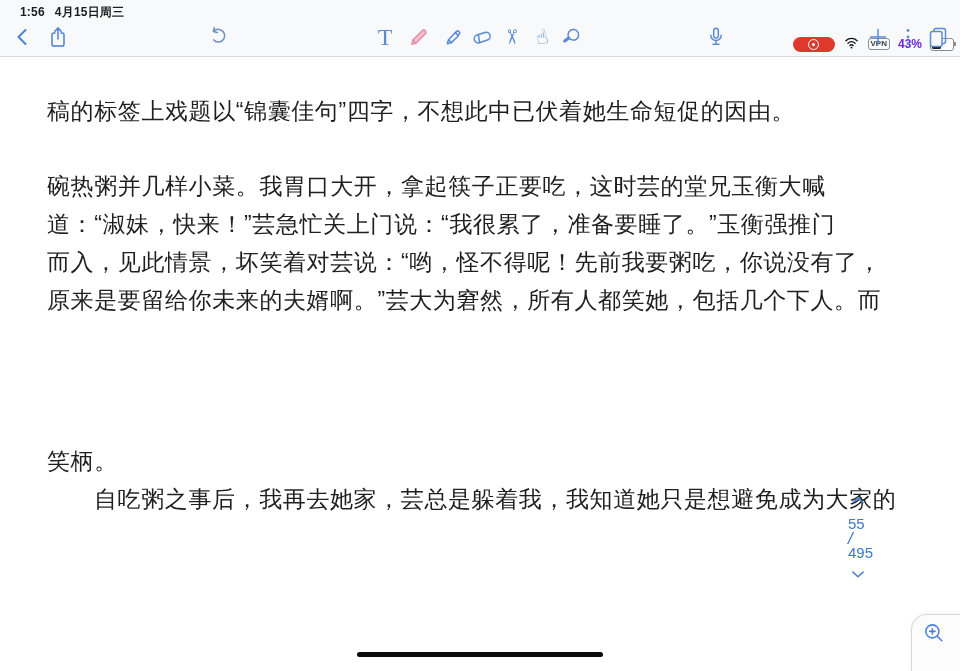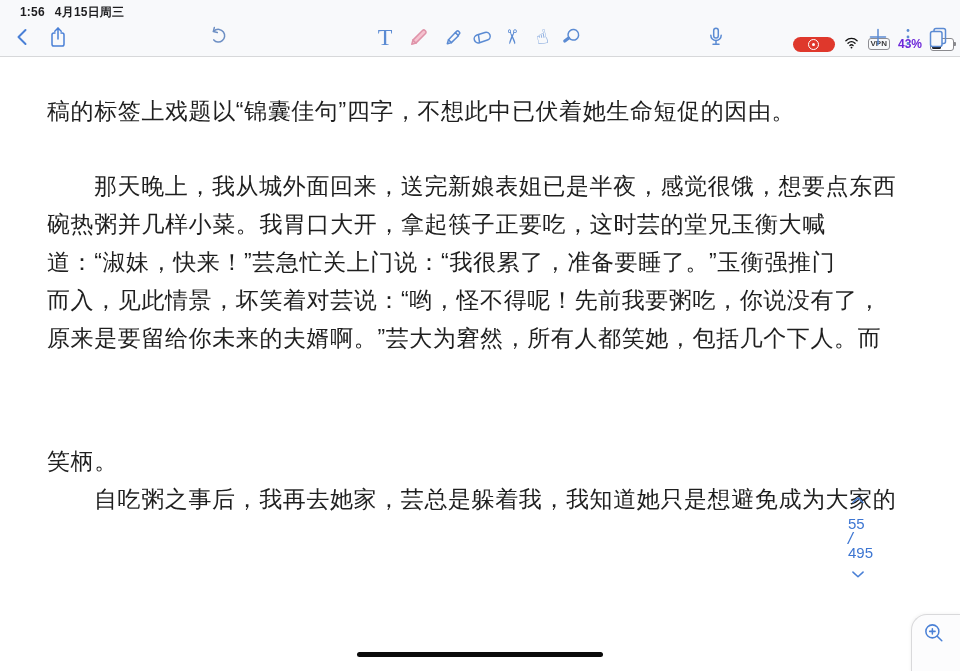--- a/index.html
+++ b/index.html
@@ -180,21 +180,20 @@
         <rect x="4.5" y="6.5" width="11.5" height="15" rx="2" fill="#f8f9fb"></rect>
       </svg>
     </div>
   </div>
 
   <div class="page-text">
     <div class="para" style="top:92px">
       <div class="line">稿的标签上戏题以“锦囊佳句”四字，不想此中已伏着她生命短促的因由。</div>
     </div>
     <div class="para" style="top:167px">
-      <div class="line indent">那天晚上，我从城外面回来，送完新娘表姐已是半夜，感觉很饿，想要点东西</div>
       <div class="line">碗热粥并几样小菜。我胃口大开，拿起筷子正要吃，这时芸的堂兄玉衡大喊</div>
       <div class="line">道：“淑妹，快来！”芸急忙关上门说：“我很累了，准备要睡了。”玉衡强推门</div>
       <div class="line">而入，见此情景，坏笑着对芸说：“哟，怪不得呢！先前我要粥吃，你说没有了，</div>
       <div class="line">原来是要留给你未来的夫婿啊。”芸大为窘然，所有人都笑她，包括几个下人。而</div>
     </div>
     <div class="para" style="top:442px">
       <div class="line">笑柄。</div>
       <div class="line indent">自吃粥之事后，我再去她家，芸总是躲着我，我知道她只是想避免成为大家的</div>
     </div>
   </div>

